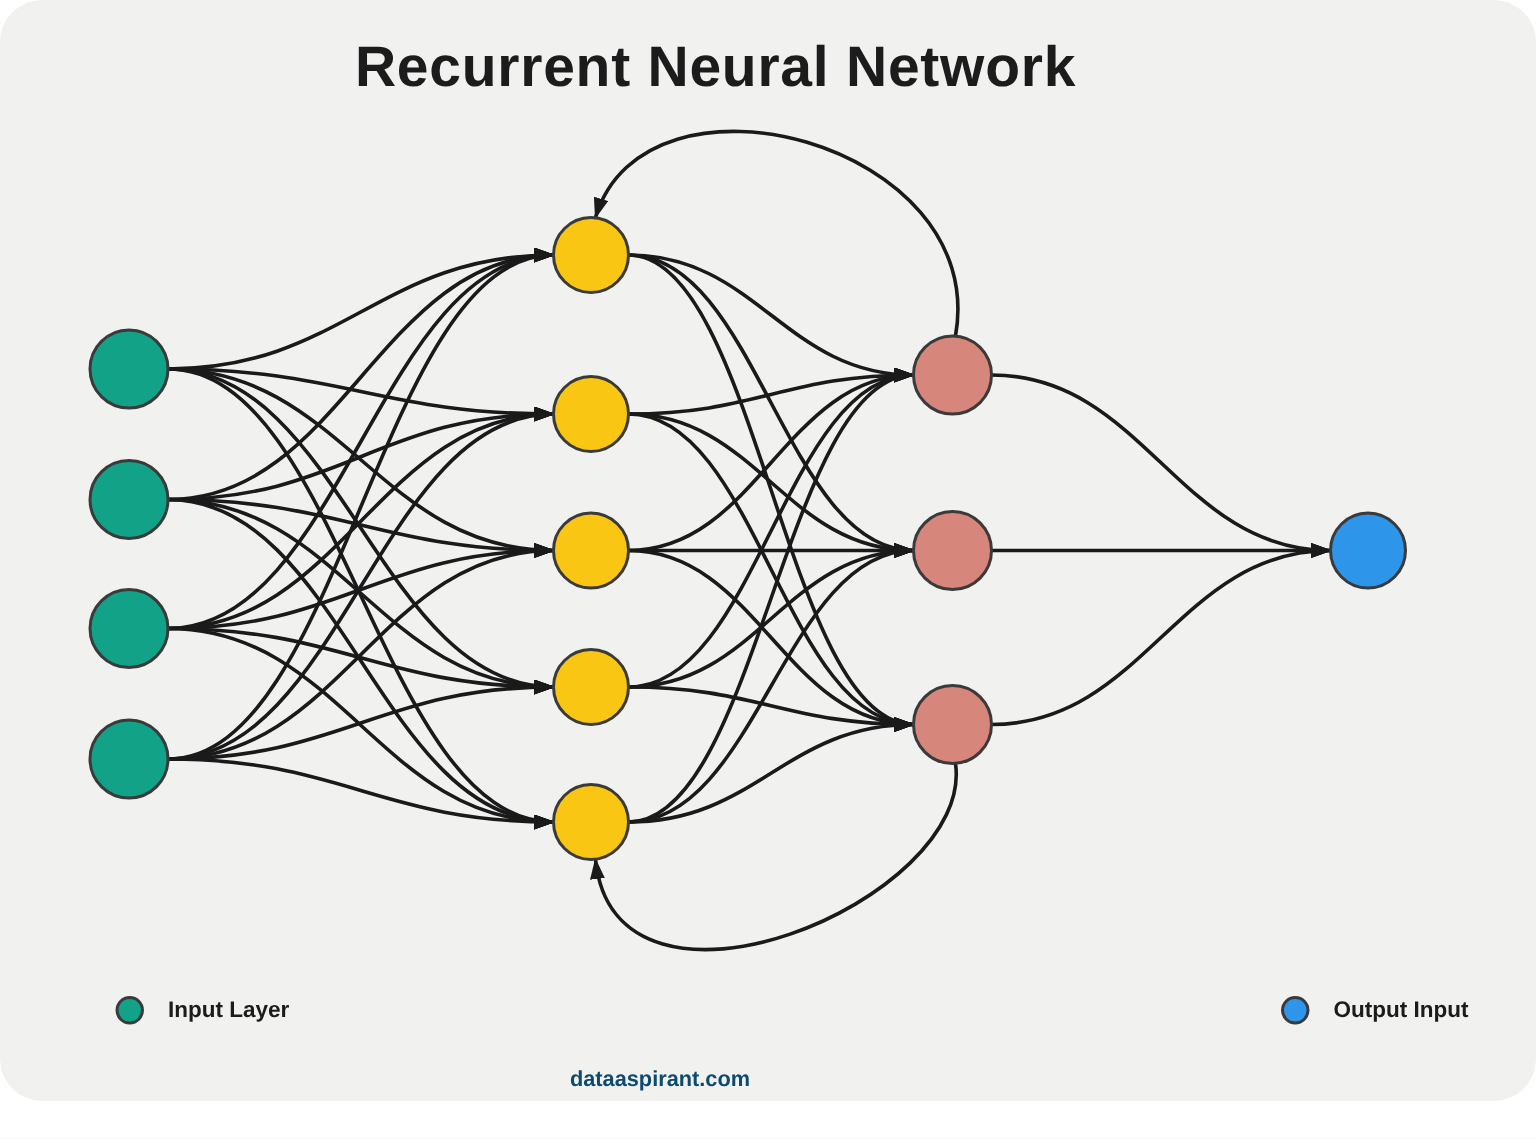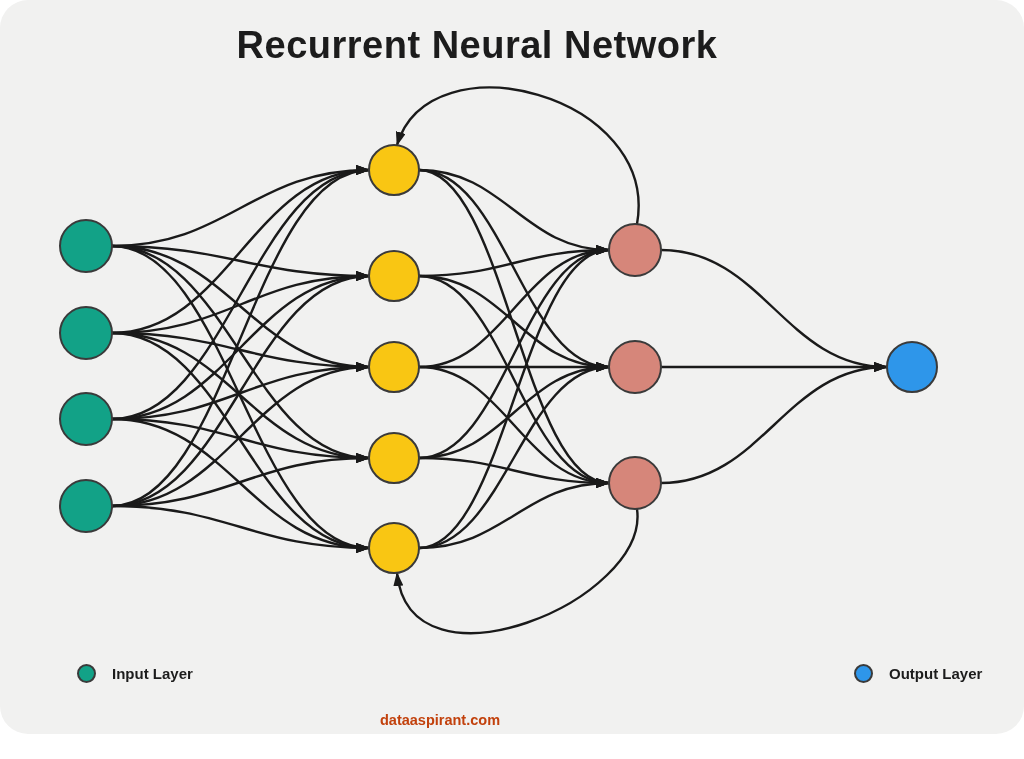--- a/index.html
+++ b/index.html
@@ -123,17 +123,17 @@
   <div class="legend-item" id="legend-0" style="left: 77px; top: 662px;">
     <span class="legend-dots">
         <span class="legend-dot" style="background: rgb(18, 162, 135);"></span>
       </span>
     <span class="legend-label" style="color: rgb(28, 28, 28);">Input Layer</span>
   </div>
   <div class="legend-item" id="legend-2" style="left: 854px; top: 662px;">
     <span class="legend-dots">
         <span class="legend-dot" style="background: rgb(46, 150, 234);"></span>
       </span>
-    <span class="legend-label" style="color: rgb(28, 28, 28);">Output Layer</span>
+    <span class="legend-label" style="color: rgb(28, 28, 28);">Output Input</span>
   </div>
 
-  <div class="page-footer" style="color: #c2410c;">dataaspirant.com</div>
+  <div class="page-footer" style="color: #0c4a6e;">dataaspirant.com</div>
 </div>
 
 </body></html>

